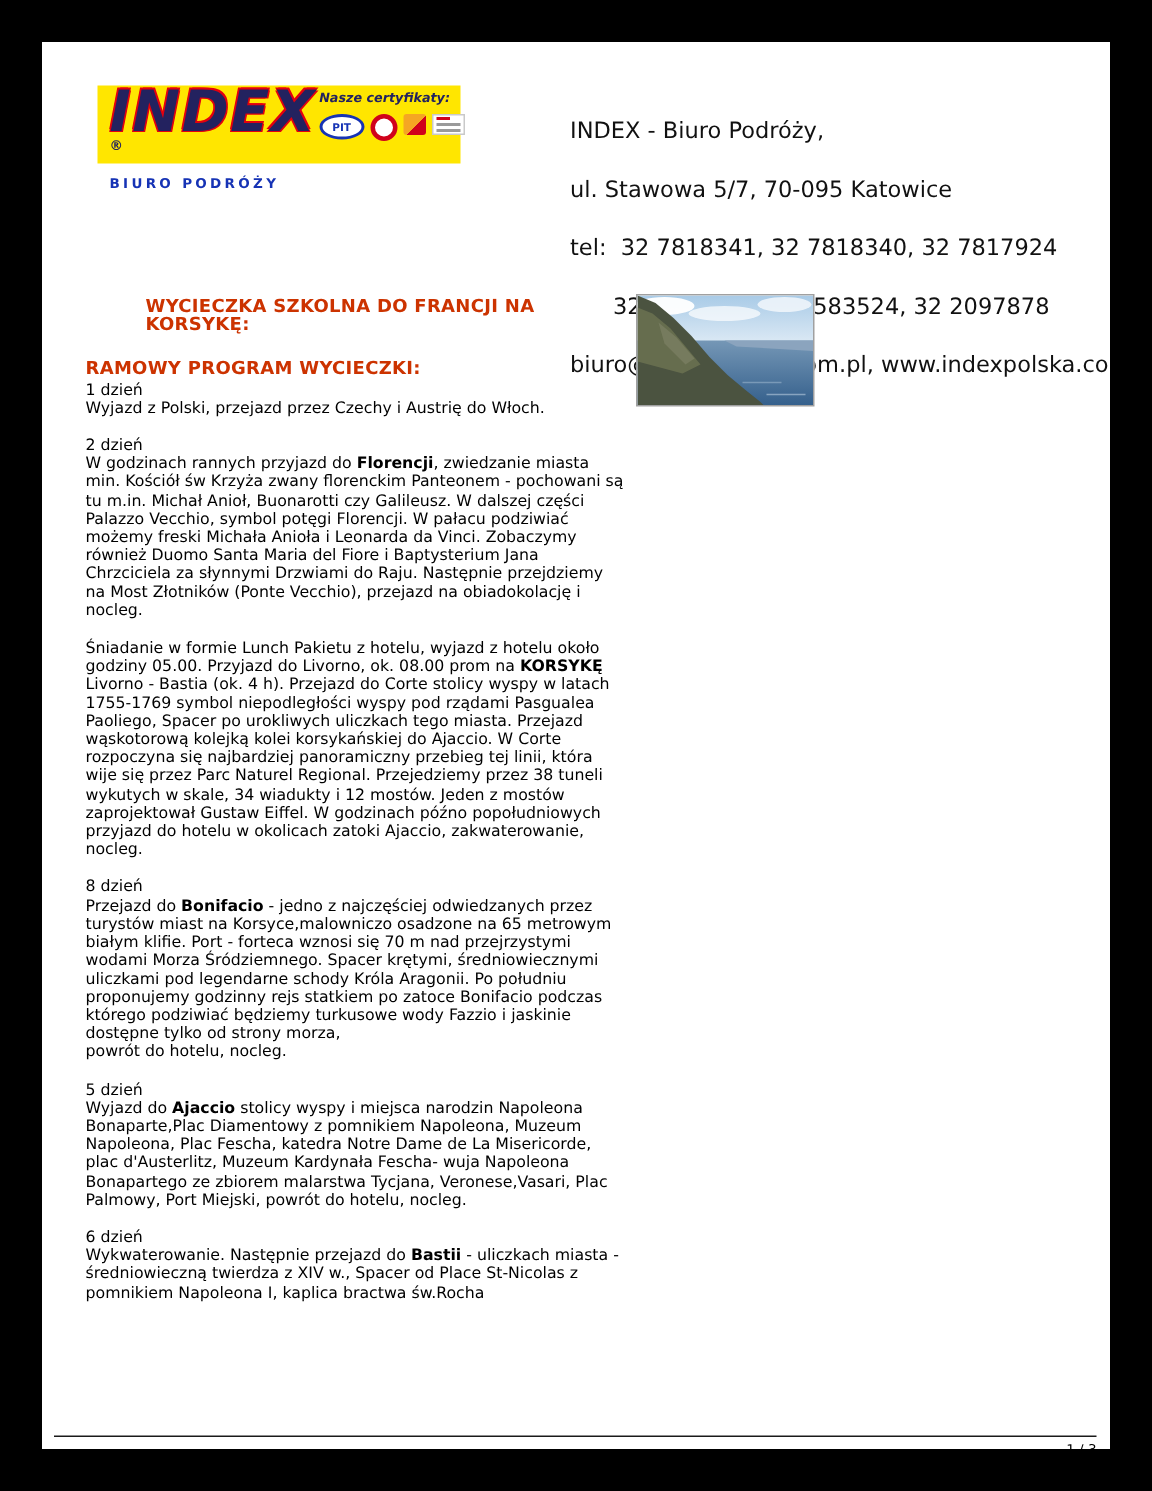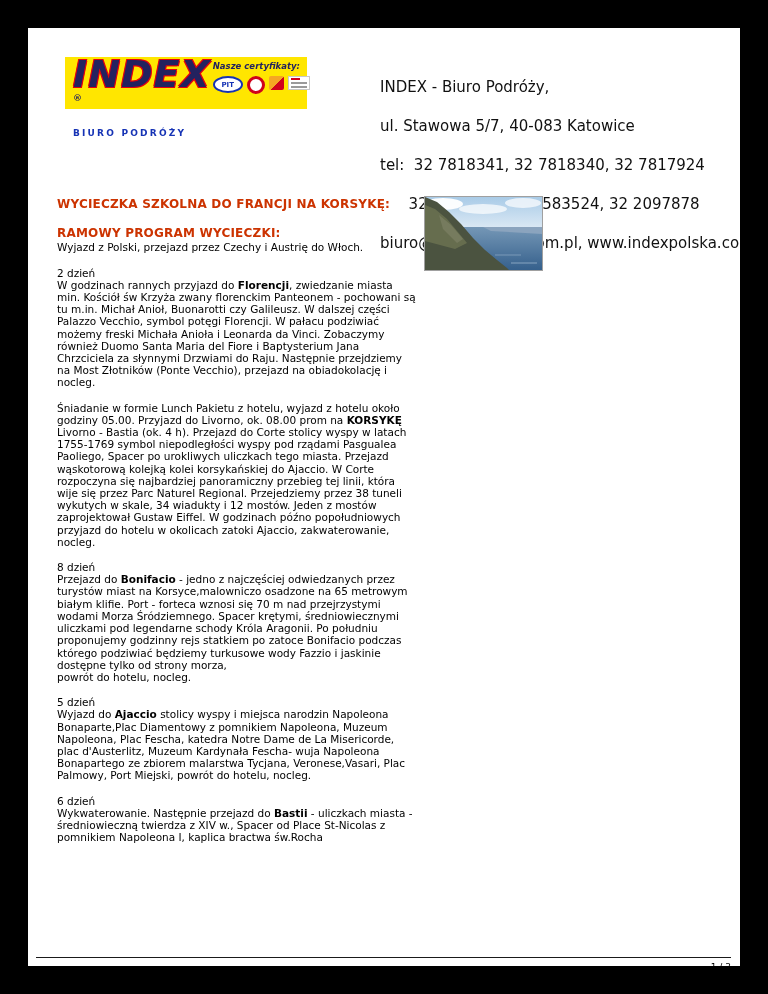--- a/index.html
+++ b/index.html
@@ -18,21 +18,21 @@
     background:var(--logo-yellow,#ffe600);display:flex;box-sizing:border-box;padding:2px 4px;
   }
   .logo-left{width:142px;position:relative;padding-left:4px;}
   .brand{
     font-size:38px;line-height:30px;font-weight:bold;font-style:italic;
     color:#23225f;letter-spacing:1px;
     text-shadow:-1px -1px 0 #e3000f,1px -1px 0 #e3000f,-1px 1px 0 #e3000f,1px 1px 0 #e3000f;
     display:inline-block;
   }
   .reg{font-size:9px;vertical-align:top;color:#23225f;font-weight:bold;position:relative;top:2px;}
-  .tagline{font-size:9px;font-weight:bold;color:#1633b5;letter-spacing:2.2px;margin-top:18px;}
+  .tagline{font-size:9px;font-weight:bold;color:#1633b5;letter-spacing:2.2px;margin-top:8px;}
   .logo-right{flex:1;padding:2px 0 0 2px;}
   .cert-label{font-size:8.5px;font-weight:bold;font-style:italic;color:#23225f;white-space:nowrap;}
   .cert-row{display:flex;gap:4px;margin-top:5px;align-items:flex-start;}
   .cert-pit{
     width:26px;height:13px;background:#fff;border:2px solid #1633b5;border-radius:50%;
     color:#1633b5;font-size:7px;font-weight:bold;display:flex;align-items:center;justify-content:center;
   }
   .cert-seal{width:12px;height:12px;border:3px solid #d0021b;border-radius:50%;background:#fff;}
   .cert-orange{
     width:15px;height:14px;border-radius:2px;
@@ -50,21 +50,21 @@
   }
   
   .main{
     position:absolute;left:29px;top:170px;width:360px;
     font-size:10.5px;line-height:12.2px;color:#000;
   }
   .doc-title,.doc-subtitle{
     font-size:12px;font-weight:bold;color:var(--accent,#cc3300);
     letter-spacing:0.2px;margin:0;
   }
-  .doc-title{margin-bottom:17px;}
+  .doc-title{margin-bottom:17px;margin-left:40px;}
   .doc-subtitle{margin-bottom:2px;}
   .day{margin-bottom:13px;}
   .day-text{white-space:pre-wrap;}
   .day-text b{font-weight:bold;}
   
   .photo{
     position:absolute;left:396px;top:168px;width:117px;height:73px;
     border:1px solid #a0a0a0;background:#fff;
   }
   .photo svg{display:block;width:100%;height:100%;}
@@ -95,21 +95,21 @@
             <i></i>
             <i></i>
             <i></i>
           </span>
       </div>
     </div>
   </div>
 
   <div class="address">
     <div>INDEX - Biuro Podróży,</div>
-    <div>ul. Stawowa 5/7, 40-083 Katowice</div>
+    <div>ul. Stawowa 5/7, 70-095 Katowice</div>
     <div>tel:  32 7818341, 32 7818340, 32 7817924</div>
     <div>      32 7817925, 32 2583524, 32 2097878</div>
     <div>biuro@indexpolska.com.pl, www.indexpolska.com.pl</div>
   </div>
 
   <div class="photo">
     <svg viewBox="0 0 117 73" preserveAspectRatio="none">
       <defs>
         <linearGradient id="sky" x1="0" y1="0" x2="0" y2="1">
           <stop offset="0" stop-color="#a9cbe7"></stop>
@@ -132,20 +132,21 @@
       <line x1="86" y1="66" x2="112" y2="66" stroke="#cfe0ee" stroke-width="1" opacity="0.5"></line>
       <line x1="70" y1="58" x2="96" y2="58" stroke="#cfe0ee" stroke-width="1" opacity="0.35"></line>
     </svg>
   </div>
 
   <div class="main">
     <h1 class="doc-title">WYCIECZKA SZKOLNA DO FRANCJI NA KORSYKĘ:</h1>
     <h2 class="doc-subtitle">RAMOWY PROGRAM WYCIECZKI:</h2>
 
     <div class="day">
+      <div class="day-title">1 dzień</div>
       <div class="day-text"><span>Wyjazd z Polski, przejazd przez Czechy i Austrię do Włoch.</span></div>
     </div>
 
     <div class="day">
       <div class="day-title">2 dzień</div>
       <div class="day-text"><span>W godzinach rannych przyjazd do </span><b>Florencji</b><span>, zwiedzanie miasta min. Kościół św Krzyża zwany florenckim Panteonem - pochowani są tu m.in. Michał Anioł, Buonarotti czy Galileusz. W dalszej części Palazzo Vecchio, symbol potęgi Florencji. W pałacu podziwiać możemy freski Michała Anioła i Leonarda da Vinci. Zobaczymy również Duomo Santa Maria del Fiore i Baptysterium Jana Chrzciciela za słynnymi Drzwiami do Raju. Następnie przejdziemy na Most Złotników (Ponte Vecchio), przejazd na obiadokolację i nocleg.</span></div>
     </div>
 
     <div class="day">
       <div class="day-text"><span>Śniadanie w formie Lunch Pakietu z hotelu, wyjazd z hotelu około godziny 05.00. Przyjazd do Livorno, ok. 08.00 prom na </span><b>KORSYKĘ</b><span> Livorno - Bastia (ok. 4 h). Przejazd do Corte stolicy wyspy w latach 1755-1769 symbol niepodległości wyspy pod rządami Pasgualea Paoliego, Spacer po urokliwych uliczkach tego miasta. Przejazd wąskotorową kolejką kolei korsykańskiej do Ajaccio. W Corte rozpoczyna się najbardziej panoramiczny przebieg tej linii, która wije się przez Parc Naturel Regional. Przejedziemy przez 38 tuneli wykutych w skale, 34 wiadukty i 12 mostów. Jeden z mostów zaprojektował Gustaw Eiffel. W godzinach późno popołudniowych przyjazd do hotelu w okolicach zatoki Ajaccio, zakwaterowanie, nocleg.</span></div>

